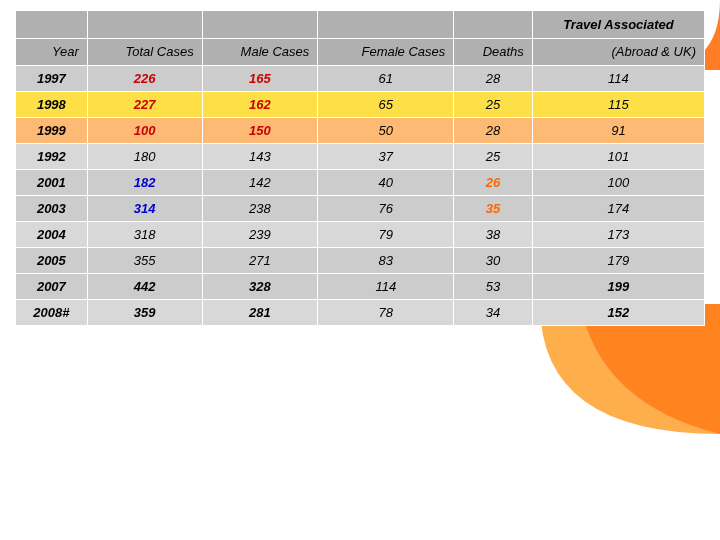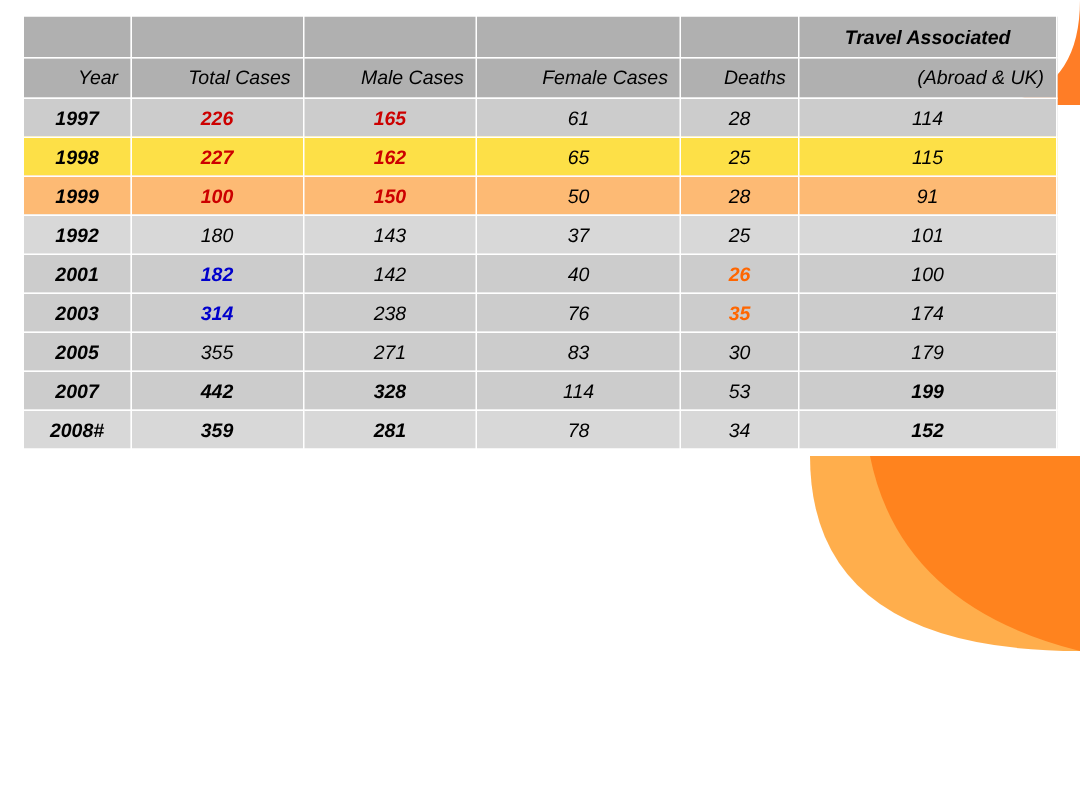--- a/index.html
+++ b/index.html
@@ -179,20 +179,28 @@
             <td>100</td>
           </tr>
           <tr style="background-color: rgb(204, 204, 204);">
             <td style="font-weight: bold;">2003</td>
             <td class="blue">314</td>
             <td>238</td>
             <td>76</td>
             <td class="orange-text">35</td>
             <td>174</td>
           </tr>
+          <tr style="background-color: rgb(216, 216, 216);">
+            <td style="font-weight: bold;">2004</td>
+            <td>318</td>
+            <td>239</td>
+            <td>79</td>
+            <td>38</td>
+            <td>173</td>
+          </tr>
           <tr style="background-color: rgb(204, 204, 204); padding-left: 31px;">
             <td style="font-weight: bold;">2005</td>
             <td>355</td>
             <td>271</td>
             <td>83</td>
             <td>30</td>
             <td>179</td>
           </tr>
           <tr style="background-color: rgb(204, 204, 204);">
             <td style="font-weight: bold;">2007</td>

